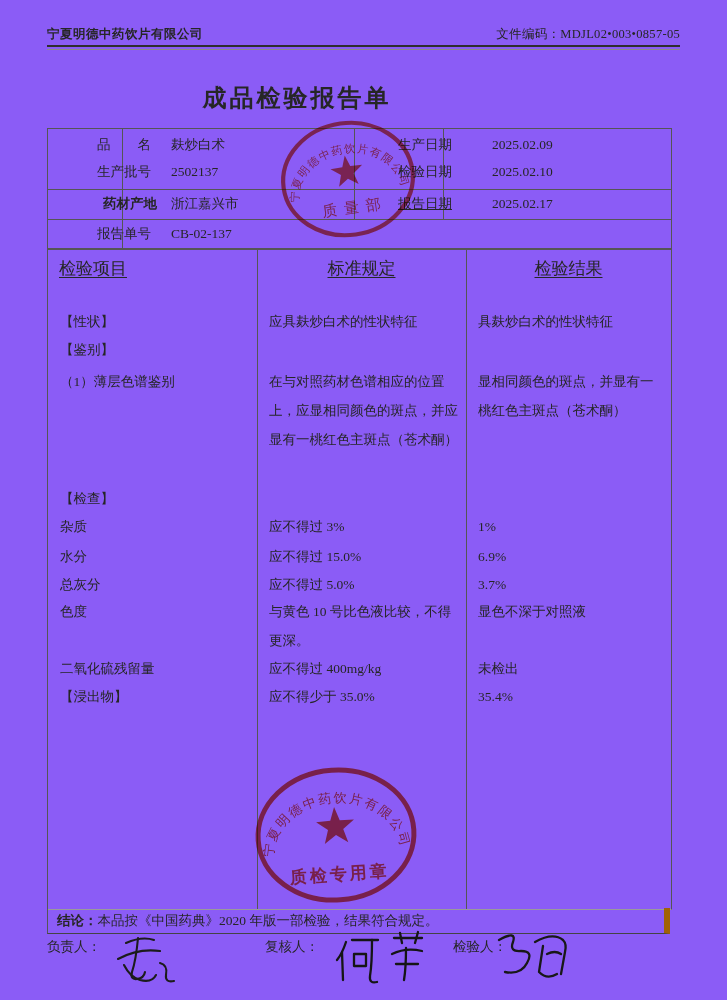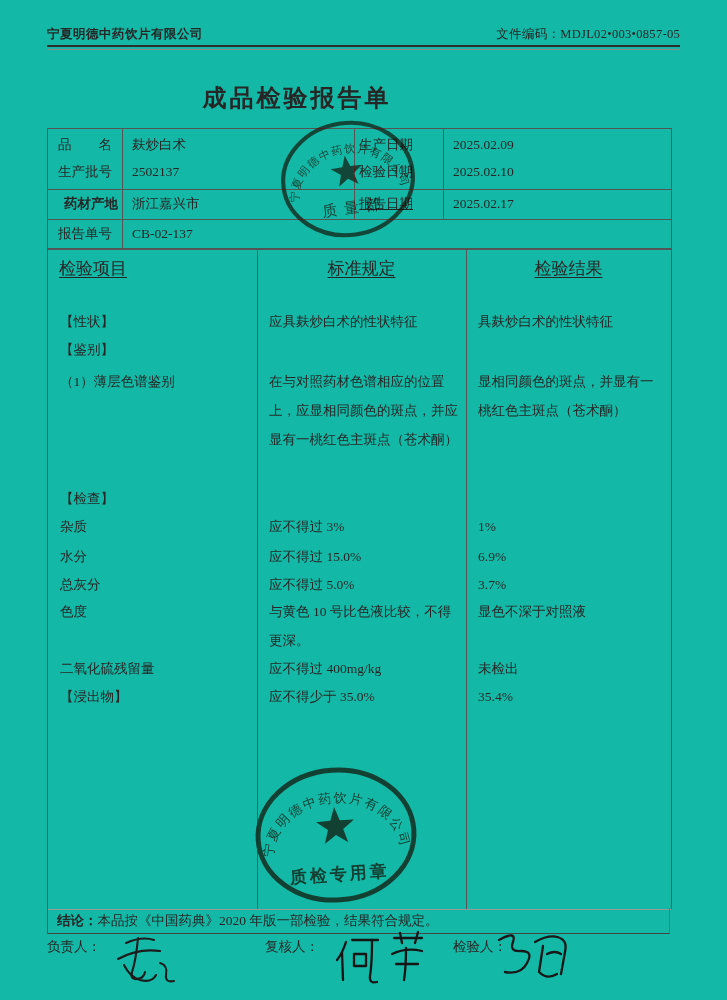--- a/index.html
+++ b/index.html
@@ -1,42 +1,42 @@
 <!DOCTYPE html>
 <html><head>
 <meta charset="utf-8">
 <style>
   html,body{margin:0;padding:0;}
   body{
     width:727px;height:1000px;background:#f8f8f8;
     font-family:"Liberation Serif","DejaVu Serif",serif;
     color:#262626;
   }
-  .page{position:relative;width:727px;height:1000px;background:#14b8a6;overflow:hidden;}
+  .page{position:relative;width:727px;height:1000px;background:#8b5cf6;overflow:hidden;}
 
   
   .hdr{position:absolute;left:47px;top:26px;width:633px;display:flex;justify-content:space-between;font-size:12.5px;}
   .hdr .company{font-weight:bold;letter-spacing:.5px;}
   .hdr .code{letter-spacing:.3px;}
   .hdr-rule{position:absolute;left:47px;top:45px;width:633px;height:2px;background:#2e2e2e;}
   .hdr-rule2{position:absolute;left:47px;top:49px;width:633px;height:1px;background:#8a8a8a;}
 
   
   .title{position:absolute;left:0;top:82px;width:594px;text-align:center;
          font-size:24px;font-weight:bold;letter-spacing:3px;}
 
   
   .info{position:absolute;left:47px;top:128px;width:623px;height:120px;border:1px solid #555;}
   .line{position:absolute;background:#555;}
   .info .h1{left:0;top:60px;width:623px;height:1px;}
   .info .h2{left:0;top:90px;width:623px;height:1px;}
   .info .v1{left:74px;top:0;width:1px;height:120px;}
   .info .v2{left:306px;top:0;width:1px;height:90px;}
   .info .v3{left:395px;top:0;width:1px;height:90px;}
-  .cell{position:absolute;font-size:13.5px;line-height:24px;white-space:nowrap;}
+  .cell{position:absolute;font-size:13.5px;line-height:24px;white-space:nowrap;margin-left:39px;}
   .jlabel{display:inline-block;width:54px;text-align:justify;text-align-last:justify;}
 
   
   .mtable{position:absolute;left:47px;top:248px;width:623px;height:660px;border:1px solid #555;border-bottom:1px solid #9a9a9a;}
   .mtable .vA{left:209px;top:0;width:1px;height:660px;}
   .mtable .vB{left:418px;top:0;width:1px;height:660px;}
   .mhead{position:absolute;top:8px;font-size:17px;}
   .mhead span{text-decoration:underline;text-underline-offset:3px;}
   .mh1{left:11px;}
   .mh2{left:209px;width:209px;text-align:center;}
@@ -44,21 +44,21 @@
   .trow{position:absolute;left:0;width:623px;}
   .tcell{position:absolute;top:0;font-size:13.5px;line-height:29px;}
   .c1{left:12px;width:192px;}
   .c2{left:221px;width:193px;}
   .c3{left:430px;width:186px;}
   .row-0{top:58px}.row-1{top:86px}.row-2{top:118px}.row-3{top:235px}.row-4{top:263px}
   .row-5{top:293px}.row-6{top:321px}.row-7{top:348px}.row-8{top:405px}.row-9{top:433px}
 
   
   .conclusion{position:absolute;left:47px;top:908px;width:623px;height:26px;
-    border-left:1px solid #555;border-right:1px solid #a16207;border-bottom:1px solid #444;
+    border-left:1px solid #555;border-right:6px solid #a16207;border-bottom:1px solid #444;
     font-size:13.5px;line-height:26px;padding-left:9px;box-sizing:border-box;white-space:nowrap;}
   .conclusion b{font-weight:bold;}
 
   
   .siglabel{position:absolute;top:938px;font-size:13.5px;}
   .sl1{left:47px}.sl2{left:265px}.sl3{left:453px}
   .sig-svg{position:absolute;}
 
   
   .stamp{position:absolute;mix-blend-mode:multiply;}

